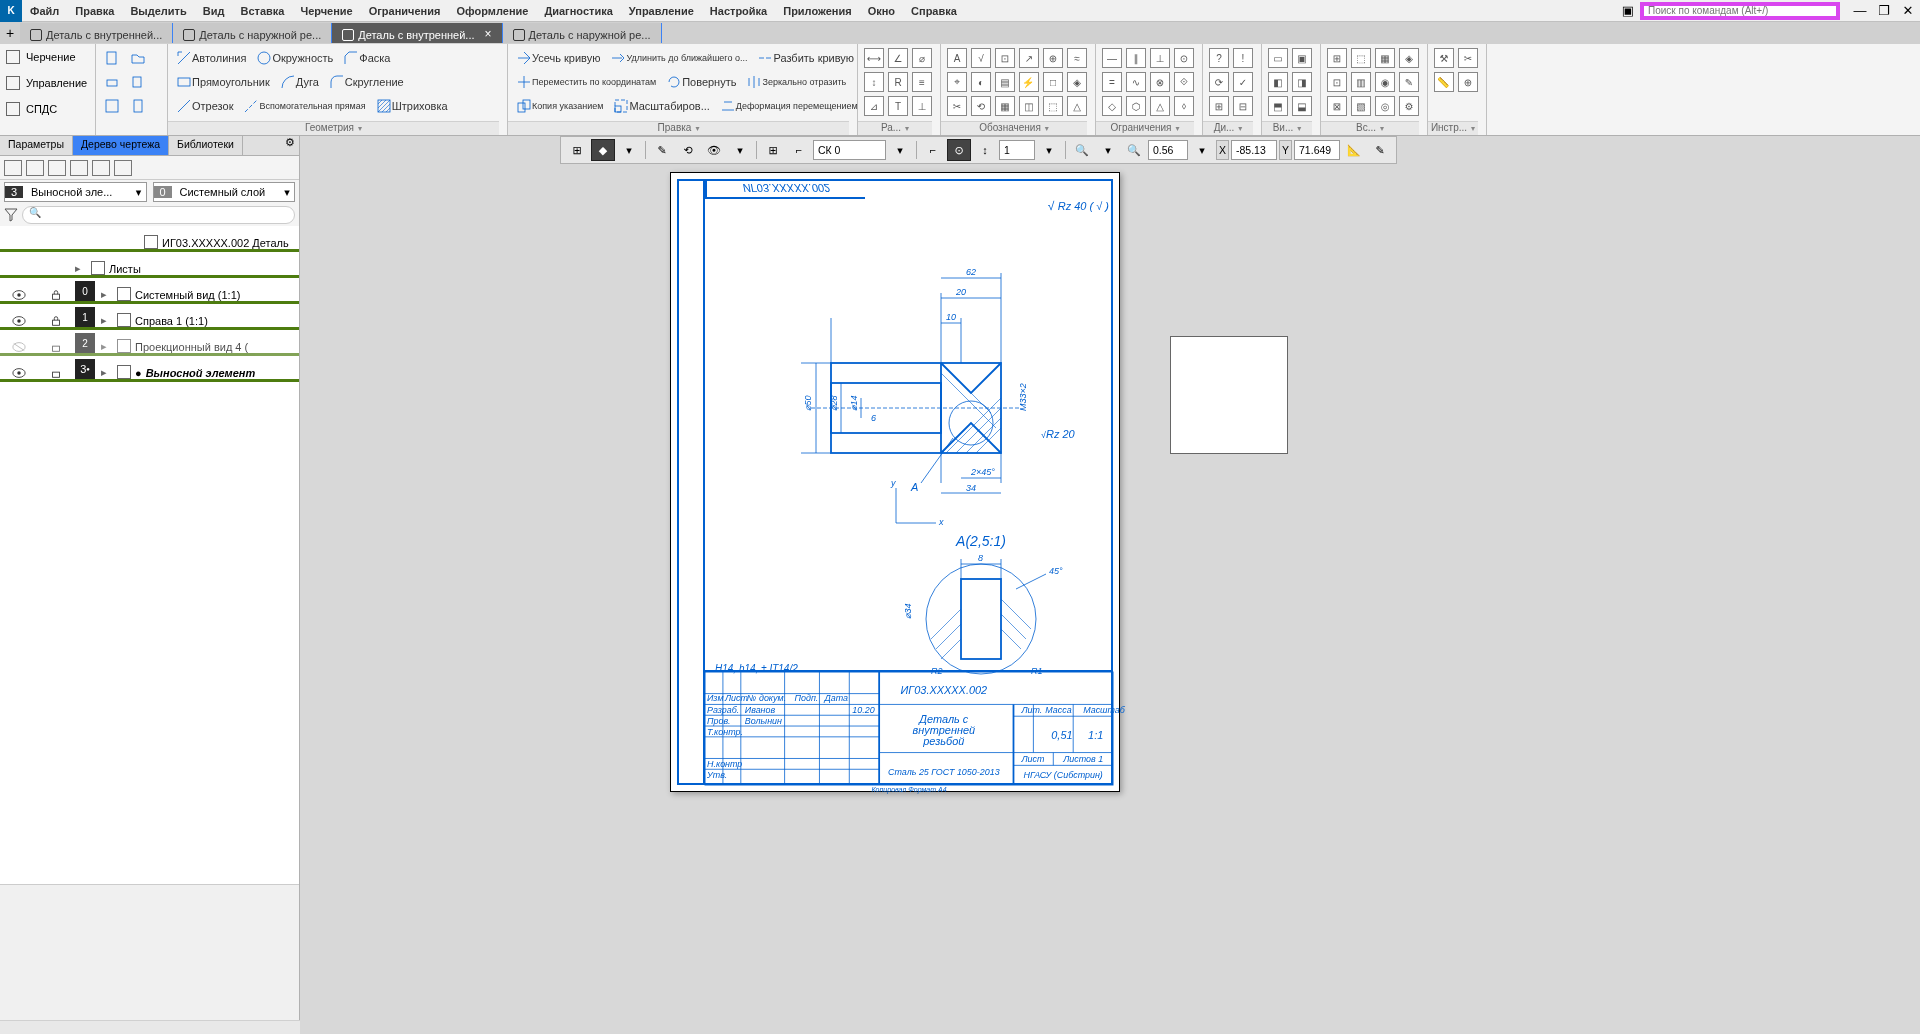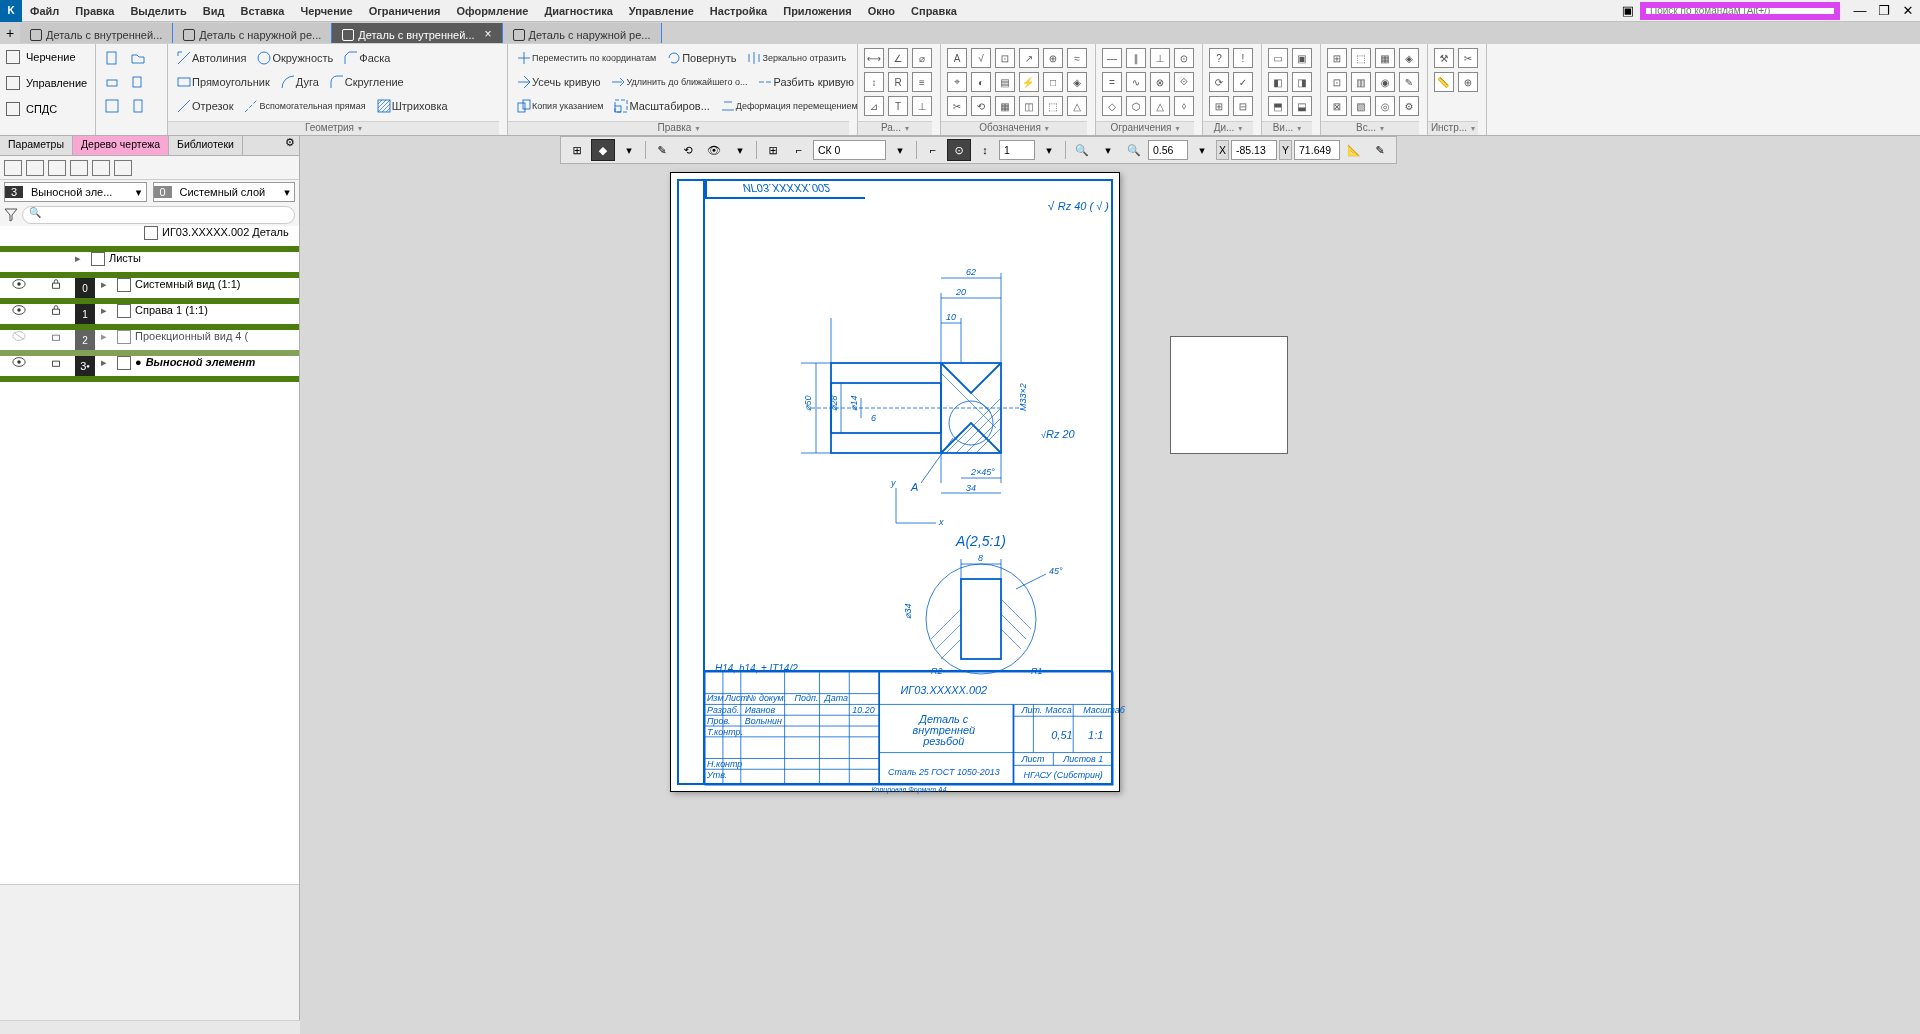--- a/index.html
+++ b/index.html
@@ -3,21 +3,21 @@
 <meta charset="utf-8">
 <style>
 * { margin: 0; padding: 0; box-sizing: border-box; font-family: 'Segoe UI', Tahoma, sans-serif; font-size: 11px; }
 body { background: #e8e8e8; width: 1920px; height: 1034px; overflow: hidden; }
 
 
 .menubar { height: 22px; background: #f0f0f0; display: flex; align-items: center; border-bottom: 1px solid #c0c0c0; }
 .app-icon { width: 22px; height: 22px; background: #0066aa; display: flex; align-items: center; justify-content: center; color: #fff; font-weight: bold; font-size: 10px; }
 .menu-item { padding: 3px 8px; cursor: pointer; color: #333; font-weight: bold; }
 .window-controls { margin-left: auto; display: flex; align-items: center; }
-.search-cmd { width: 200px; height: 18px; border: 6px solid #d946ef; background: #fff; padding: 0 4px; font-size: 10px; color: #888; margin-right: 8px; }
+.search-cmd { width: 200px; height: 18px; border: 4px solid #d946ef; background: #fff; padding: 0 4px; font-size: 10px; color: #888; margin-right: 8px; }
 .win-btn { width: 24px; height: 20px; display: flex; align-items: center; justify-content: center; cursor: pointer; font-size: 13px; }
 
 
 .doc-tabs { height: 22px; background: #d0d0d0; display: flex; align-items: center; }
 .tabs-plus { width: 20px; text-align: center; cursor: pointer; font-size: 14px; }
 .doc-tab { height: 20px; padding: 2px 10px; background: #c8c8c8; border-right: 1px solid #3b82f6; display: flex; align-items: flex-end; gap: 4px; cursor: pointer; font-size: 10px; color: #333; }
 .doc-tab.active { background: #5a5a5a; color: #fff; }
 .tab-ico { width: 12px; height: 12px; border: 1px solid currentColor; border-radius: 2px; }
 .tab-close { margin-left: 6px; font-size: 12px; }
 
@@ -34,35 +34,35 @@
 .rib-caption::after { content: "▾"; font-size: 8px; margin-left: 4px; color: #888; }
 .icon-grid { display: grid; grid-template-columns: repeat(6, 22px); grid-template-rows: repeat(3, 22px); gap: 2px; padding: 2px; }
 .icon-grid-4 { grid-template-columns: repeat(4, 22px); }
 .grid-ico { width: 20px; height: 20px; border: 1px solid #888; background: #fff; cursor: pointer; display:flex; align-items:center; justify-content:center; font-size:10px; color:#555;}
 
 
 .workspace { display: flex; height: calc(100% - 136px); }
 .left-panel { width: 300px; background: #f4f4f4; border-right: 1px solid #b0b0b0; display: flex; flex-direction: column; }
 .panel-tabs { height: 20px; display: flex; background: #e0e0e0; border-bottom: 1px solid #b0b0b0; }
 .ptab { padding: 2px 8px; font-size: 10.5px; cursor: pointer; border-right: 1px solid #b0b0b0; }
-.ptab.active { background: #f9a8d4; }
+.ptab.active { background: #3b82f6; }
 .gear { margin-left: auto; width: 18px; text-align: center; }
 .panel-icons { height: 24px; display: flex; align-items: center; gap: 4px; padding: 0 4px; border-bottom: 1px solid #ccc; }
 .pico { width: 18px; height: 16px; border: 1px solid #777; cursor: pointer; }
 .panel-selects { height: 24px; display: flex; gap: 6px; padding: 2px 4px; }
 .psel { flex: 1; height: 20px; border: 1px solid #999; background: #fff; display: flex; align-items: center; font-size: 10.5px; }
 .psel-left { width: 18px; background: #333; color: #fff; text-align: center; }
 .psel-txt { padding: 0 8px; flex: 1; }
 .psel-drop { width: 14px; text-align: center; }
 .filter-row { height: 22px; display: flex; align-items: center; padding: 0 4px; gap: 4px; }
 .filter-ico { width: 14px; height: 14px; }
 .search-tree { flex: 1; height: 18px; border: 1px solid #ccc; background: #fff; border-radius: 9px; padding: 0 6px; font-size: 10px; color: #aaa;}
 
 .tree { flex: 1; overflow: auto; background: #fff; }
-.tree-row { height: 26px; display: flex; align-items: flex-start; border-bottom: 6px solid #4d7c0f; font-size: 11px; }
+.tree-row { height: 26px; display: flex; align-items: flex-end; border-bottom: 3px solid #4d7c0f; font-size: 11px; }
 .tree-vis { width: 75px; display: flex; align-items: center; justify-content: space-around; }
 .vis-ico { width: 14px; height: 12px; }
 .tree-badge { width: 20px; height: 20px; background: #222; color: #fff; display: flex; align-items: center; justify-content: center; font-size: 10px; margin-right: 6px; }
 .tree-exp { width: 12px; color: #666; }
 .tree-icon { width: 14px; height: 14px; border: 1px solid #666; margin: 0 4px; }
 .tree-label { flex: 1; white-space: nowrap; overflow: hidden; text-overflow: ellipsis; }
 .tree-row.selected { background: #fff; }
 .tree-row.selected .tree-label { font-weight: bold; font-style: italic; }
 .bottom-space { height: 150px; border-top: 1px solid #ccc; background: #f0f0f0; }
 
@@ -266,55 +266,55 @@
           <span>Штриховка</span>
         </div>
     </div>
     <div class="rib-caption">Геометрия</div>
   </div>
 
   <div class="rib-panel" style="width:350px">
     <div class="rib-row">
       <div class="rib-item">
           <span class="rico"><svg viewBox="0 0 16 16">
+              <path d="M2 8h12M8 2l6 6-6 6" class="thin"></path>
+            </svg></span>
+          <span>Усечь кривую</span>
+        </div>
+      <div class="rib-item">
+          <span class="rico"><svg viewBox="0 0 16 16">
+              <path d="M2 8h10M10 4l4 4-4 4" class="thin"></path>
+            </svg></span>
+          <span style="font-size:9px;line-height:1">Удлинить до ближайшего о...</span>
+        </div>
+      <div class="rib-item">
+          <span class="rico"><svg viewBox="0 0 16 16">
+              <path d="M2 8h5M9 8h5" class="thin"></path>
+            </svg></span>
+          <span>Разбить кривую</span>
+        </div>
+    </div>
+    <div class="rib-row">
+      <div class="rib-item">
+          <span class="rico"><svg viewBox="0 0 16 16">
               <path d="M8 2v12M2 8h12" class="thin"></path>
             </svg></span>
           <span style="font-size:9px;line-height:1">Переместить по координатам</span>
         </div>
       <div class="rib-item">
           <span class="rico"><svg viewBox="0 0 16 16">
               <path d="M3 8a5 5 0 1 1 2 4" class="thin"></path>
             </svg></span>
           <span>Повернуть</span>
         </div>
       <div class="rib-item">
           <span class="rico"><svg viewBox="0 0 16 16">
               <path d="M8 2v12M3 4v8M13 4v8" class="thin"></path>
             </svg></span>
           <span style="font-size:9px;line-height:1">Зеркально отразить</span>
-        </div>
-    </div>
-    <div class="rib-row">
-      <div class="rib-item">
-          <span class="rico"><svg viewBox="0 0 16 16">
-              <path d="M2 8h12M8 2l6 6-6 6" class="thin"></path>
-            </svg></span>
-          <span>Усечь кривую</span>
-        </div>
-      <div class="rib-item">
-          <span class="rico"><svg viewBox="0 0 16 16">
-              <path d="M2 8h10M10 4l4 4-4 4" class="thin"></path>
-            </svg></span>
-          <span style="font-size:9px;line-height:1">Удлинить до ближайшего о...</span>
-        </div>
-      <div class="rib-item">
-          <span class="rico"><svg viewBox="0 0 16 16">
-              <path d="M2 8h5M9 8h5" class="thin"></path>
-            </svg></span>
-          <span>Разбить кривую</span>
         </div>
     </div>
     <div class="rib-row">
       <div class="rib-item">
           <span class="rico"><svg viewBox="0 0 16 16">
               <rect x="2" y="5" width="7" height="9" class="thin"></rect>
               <rect x="7" y="2" width="7" height="9" class="thin"></rect>
             </svg></span>
           <span style="font-size:9px;line-height:1">Копия указанием</span>
         </div>

